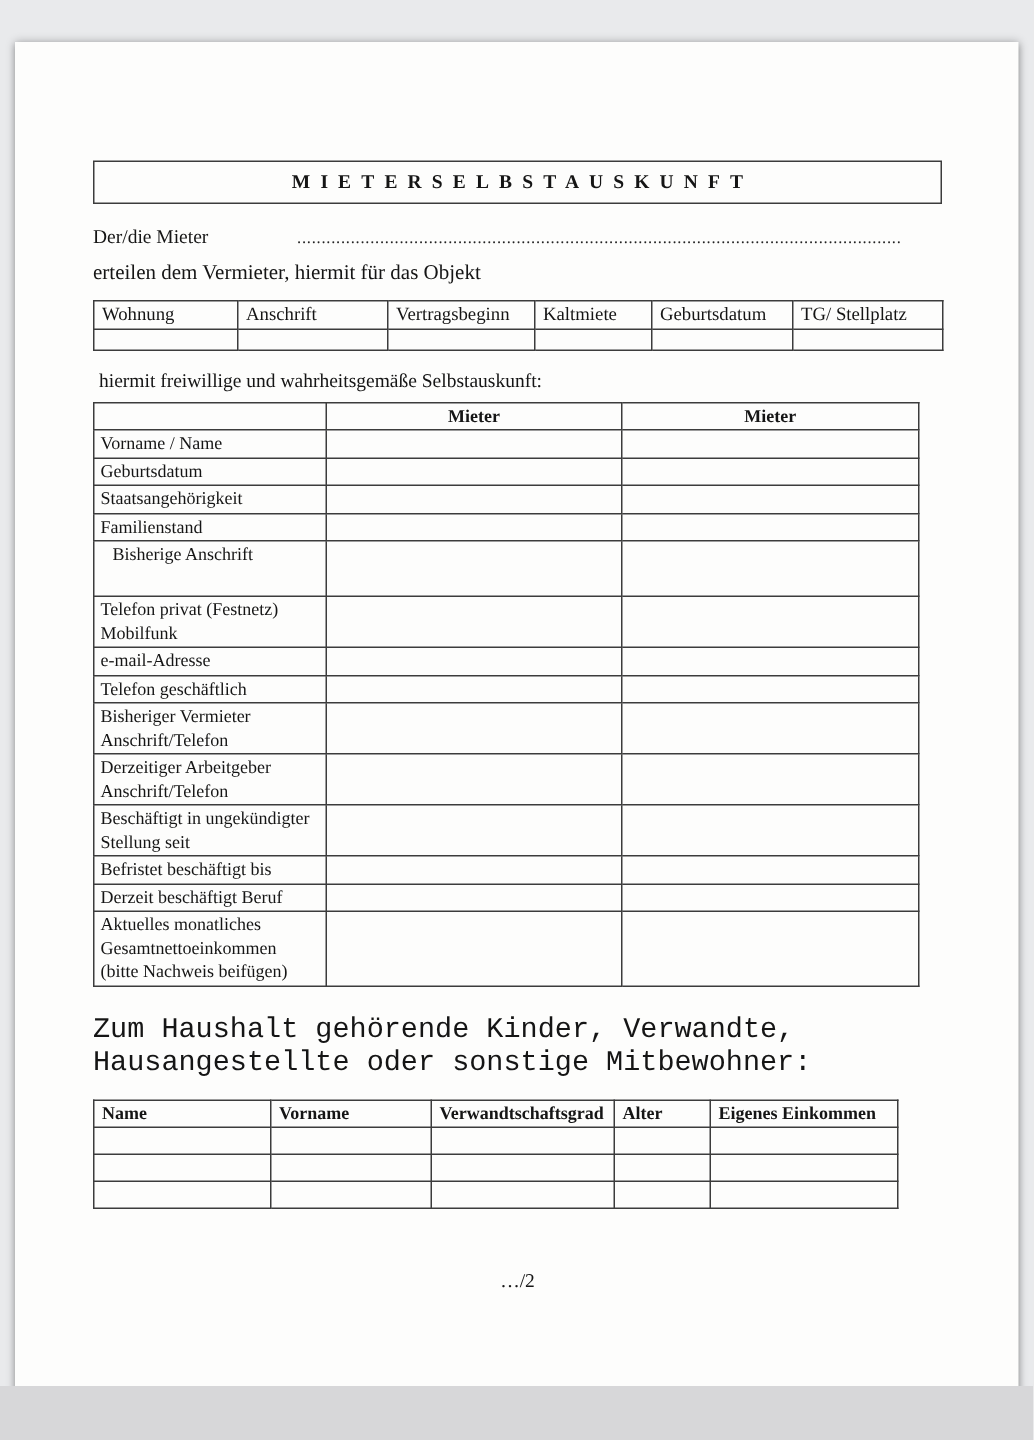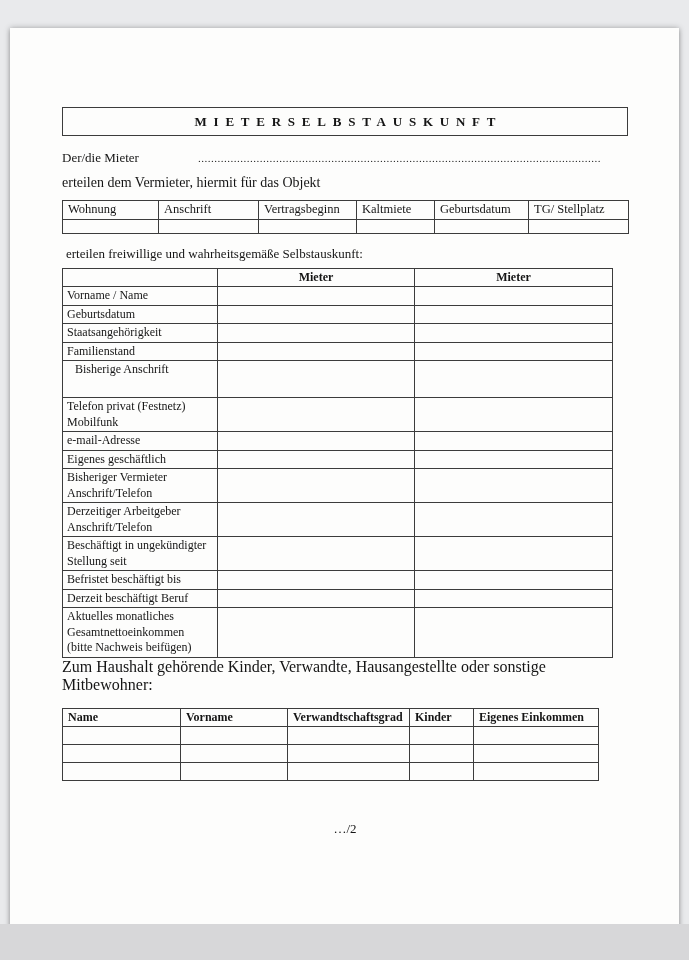--- a/index.html
+++ b/index.html
@@ -19,21 +19,21 @@
         padding:1px 5px;line-height:15.5px;vertical-align:top;box-sizing:border-box;
         overflow:hidden;white-space:pre-line;}
   .object-table{margin-top:9px;width:566px;}
   .object-table td,.object-table th{font-size:12.5px;}
   .object-table .empty-row td{height:14px;}
   .folgende{margin:12px 0 6px 4px;font-size:13px;}
   .main-table{width:550px;}
   .main-table th{font-weight:bold;text-align:center;}
   .main-table .lbl-cell{padding-left:4px;font-family:Liberation Serif, serif;}
   .main-table tr.tall td{height:37px;padding-left:12px;}
-  .household-intro{font-size:16px;}
+  .household-intro{margin-top:17px;font-size:19px;font-family:Liberation Mono, monospace;}
   .household-table{margin-top:14px;width:536px;}
   .household-table th{font-weight:bold;}
   .household-table .empty-row td{height:18px;}
   .page-footer{margin-top:40px;text-align:center;font-size:13px;}
 </style>
 </head>
 <body>
 
 <div class="photo">
   <div class="paper">
@@ -71,21 +71,21 @@
         <td></td>
         <td></td>
         <td></td>
         <td></td>
         <td></td>
         <td></td>
       </tr>
     </tbody>
       </table>
 
-    <div class="folgende">erteilen freiwillige und wahrheitsgemäße Selbstauskunft:</div>
+    <div class="folgende">hiermit freiwillige und wahrheitsgemäße Selbstauskunft:</div>
 
     <table class="main-table">
       <colgroup>
           <col style="width:155px">
           <col style="width:197px">
           <col style="width:198px">
         </colgroup>
       <tbody>
           <tr>
         <td class="lbl-cell"></td>
@@ -122,21 +122,21 @@
 Mobilfunk</td>
         <td></td>
         <td></td>
       </tr>
       <tr>
         <td class="lbl-cell">e-mail-Adresse</td>
         <td></td>
         <td></td>
       </tr>
       <tr>
-        <td class="lbl-cell">Eigenes geschäftlich</td>
+        <td class="lbl-cell">Telefon geschäftlich</td>
         <td></td>
         <td></td>
       </tr>
       <tr>
         <td class="lbl-cell">Bisheriger Vermieter
 Anschrift/Telefon</td>
         <td></td>
         <td></td>
       </tr>
       <tr>
@@ -179,21 +179,21 @@
           <col style="width:107px">
           <col style="width:122px">
         <col style="width:64px">
           <col style="width:125px">
       </colgroup>
       <tbody>
           <tr>
         <th>Name</th>
         <th>Vorname</th>
         <th>Verwandtschaftsgrad</th>
-        <th>Kinder</th>
+        <th>Alter</th>
         <th>Eigenes Einkommen</th>
       </tr>
       <tr class="empty-row">
         <td></td>
         <td></td>
         <td></td>
         <td></td>
         <td></td>
       </tr>
       <tr class="empty-row">

